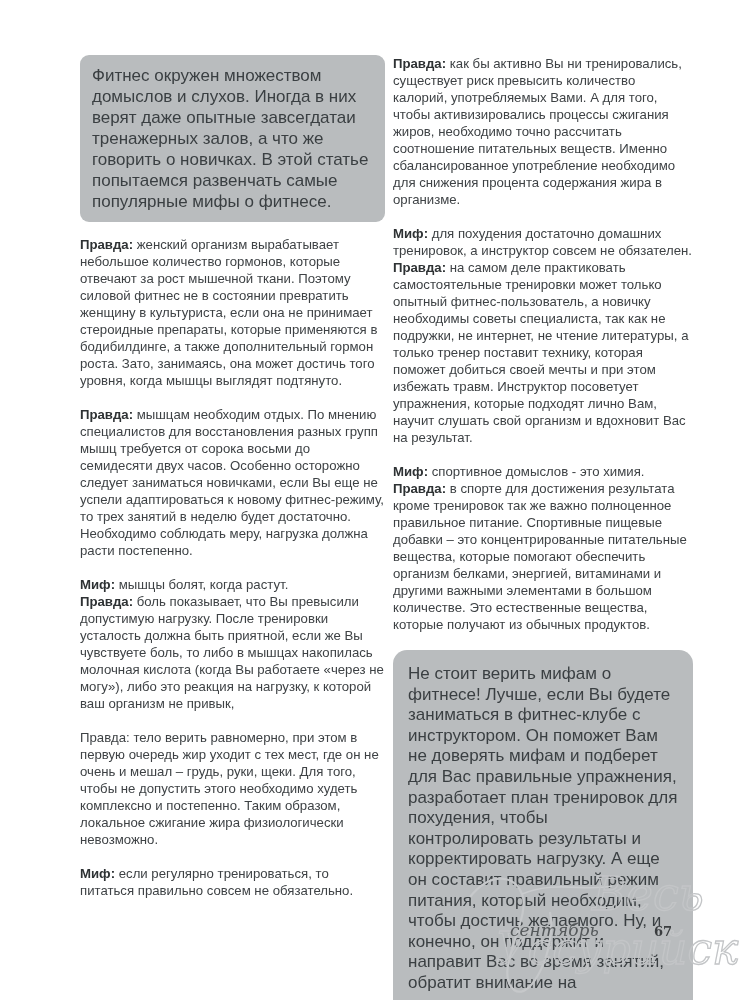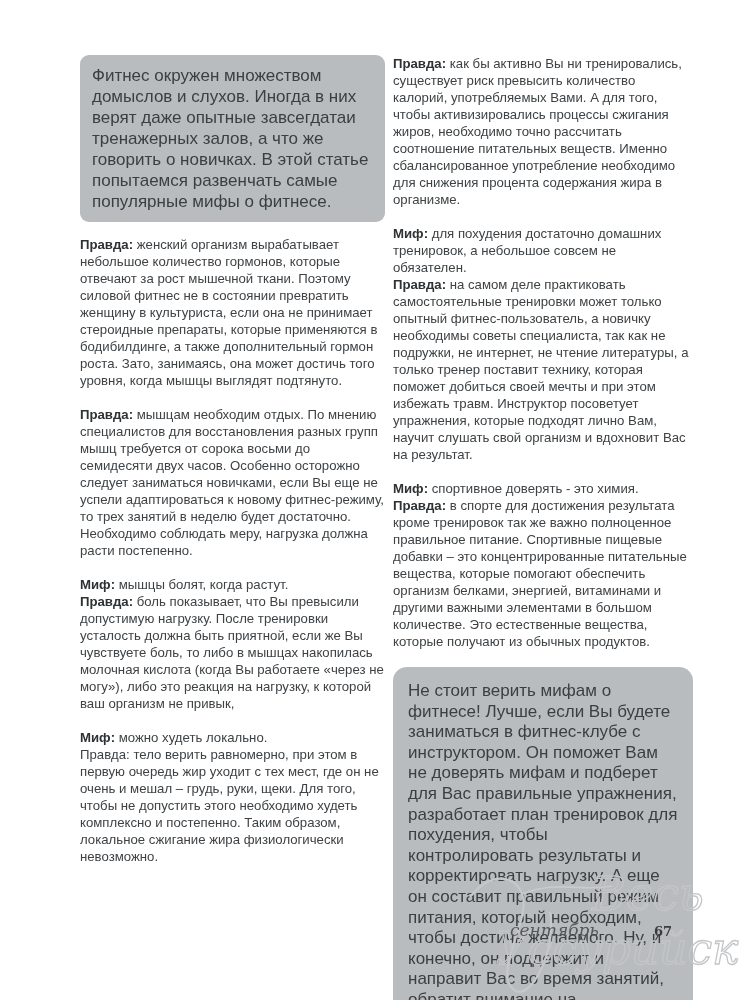--- a/index.html
+++ b/index.html
@@ -40,40 +40,42 @@
   <div class="block">
     <p class="para"><b class="lbl">Правда:</b> <span>мышцам необходим отдых. По мнению специалистов для восстановления разных групп мышц требуется от сорока восьми до семидесяти двух часов. Особенно осторожно следует заниматься новичками, если Вы еще не успели адаптироваться к новому фитнес-режиму, то трех занятий в неделю будет достаточно. Необходимо соблюдать меру, нагрузка должна расти постепенно.</span></p>
   </div>
 
   <div class="block">
     <p class="para"><b class="lbl">Миф:</b> <span>мышцы болят, когда растут.</span></p>
     <p class="para"><b class="lbl">Правда:</b> <span>боль показывает, что Вы превысили допустимую нагрузку. После тренировки усталость должна быть приятной, если же Вы чувствуете боль, то либо в мышцах накопилась молочная кислота (когда Вы работаете «через не могу»), либо это реакция на нагрузку, к которой ваш организм не привык,</span></p>
   </div>
 
   <div class="block">
-    <p class="para"><b class="lbl">Миф:</b> <span>можно худеть локально.</span></p>
     <p class="para"><span class="lbl plain">Правда:</span> <span>тело верить равномерно, при этом в первую очередь жир уходит с тех мест, где он не очень и мешал – грудь, руки, щеки. Для того, чтобы не допустить этого необходимо худеть комплексно и постепенно. Таким образом, локальное сжигание жира физиологически невозможно.</span></p>
   </div>
 
+  <div class="block">
+    <p class="para"><b class="lbl">Миф:</b> <span>если регулярно тренироваться, то питаться правильно совсем не обязательно.</span></p>
+  </div>
 
 </div>
 
 <div class="col col-right">
 
   <div class="block">
     <p class="para"><b class="lbl">Правда:</b> <span>как бы активно Вы ни тренировались, существует риск превысить количество калорий, употребляемых Вами. А для того, чтобы активизировались процессы сжигания жиров, необходимо точно рассчитать соотношение питательных веществ. Именно сбалансированное употребление  необходимо для снижения процента содержания жира в организме.</span></p>
   </div>
 
   <div class="block">
-    <p class="para"><b class="lbl">Миф:</b> <span>для похудения достаточно домашних тренировок, а небольшое совсем не обязателен.</span></p>
+    <p class="para"><b class="lbl">Миф:</b> <span>для похудения достаточно домашних тренировок, а инструктор совсем не обязателен.</span></p>
     <p class="para"><b class="lbl">Правда:</b> <span>на самом деле практиковать самостоятельные тренировки может только опытный фитнес-пользователь, а новичку необходимы советы специалиста, так как не подружки, не интернет, не чтение литературы, а только тренер поставит технику, которая поможет добиться своей мечты и при этом избежать травм. Инструктор посоветует упражнения, которые подходят лично Вам, научит слушать свой организм и вдохновит Вас на результат.</span></p>
   </div>
 
   <div class="block">
-    <p class="para"><b class="lbl">Миф:</b> <span>спортивное доверять - это химия.</span></p>
+    <p class="para"><b class="lbl">Миф:</b> <span>спортивное домыслов - это химия.</span></p>
     <p class="para"><b class="lbl">Правда:</b> <span>в спорте для достижения результата кроме тренировок так же важно полноценное правильное питание. Спортивные пищевые добавки – это концентрированные питательные вещества, которые помогают обеспечить организм белками, энергией, витаминами и другими важными элементами в большом количестве. Это естественные вещества, которые получают из обычных продуктов.</span></p>
   </div>
 
   <div class="callout big">
     <span>Не стоит верить мифам о фитнесе! Лучше, если Вы будете заниматься в фитнес-клубе с инструктором. Он поможет Вам не доверять мифам и подберет для Вас правильные упражнения, разработает план тренировок для похудения, чтобы контролировать результаты и корректировать нагрузку. А еще он составит правильный режим питания, который необходим, чтобы достичь желаемого. Ну, и конечно, он поддержит и направит Вас во время занятий, обратит внимание на достигнутые результаты, подбодрит и подберет нужные слова.</span>
   </div>
 
 </div>
 
 <div class="watermark">

